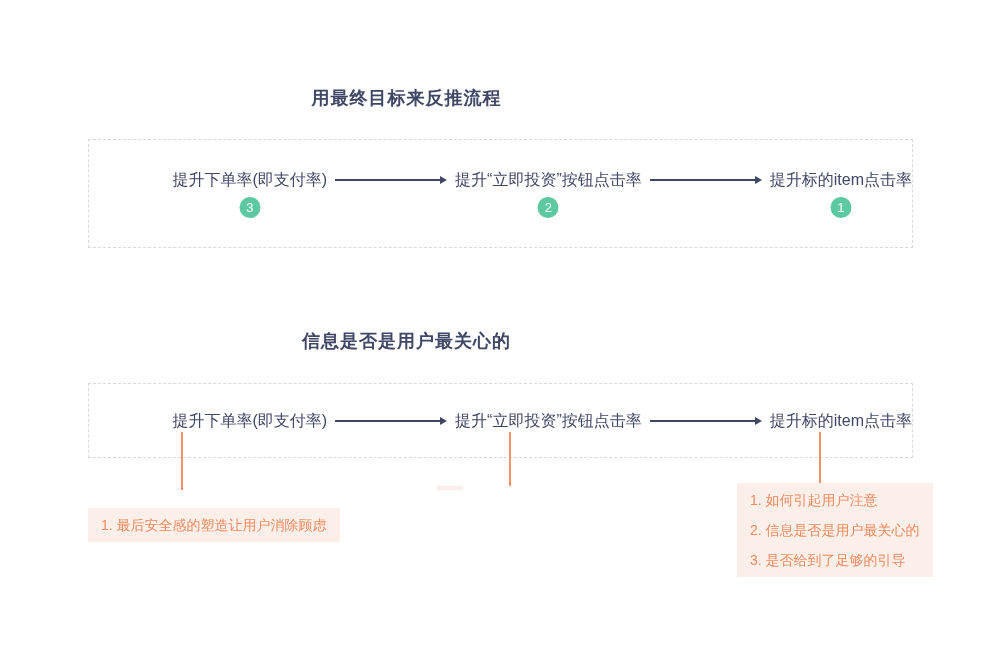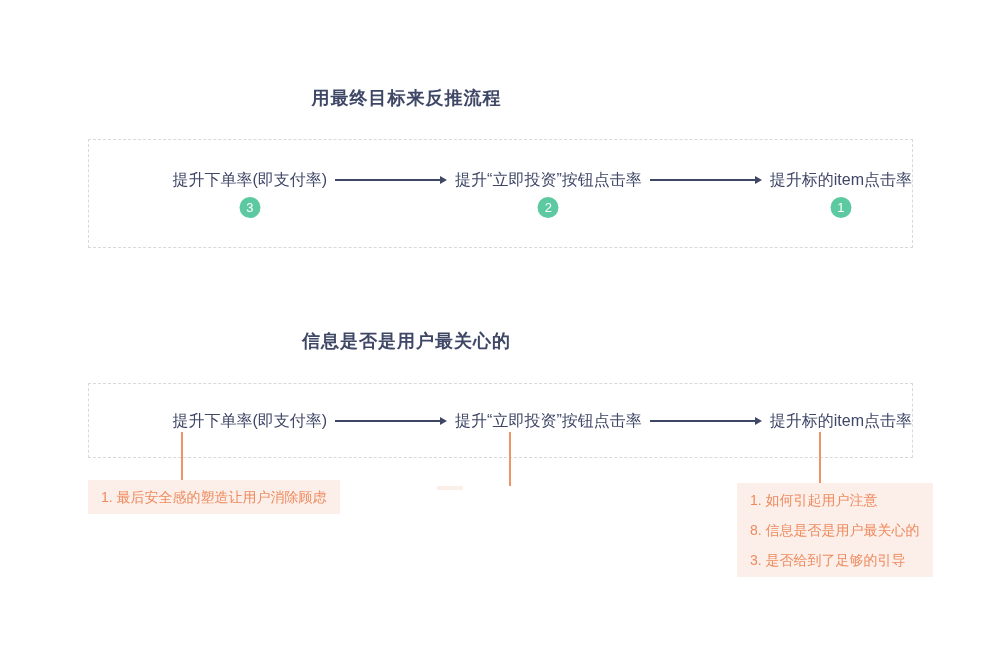--- a/index.html
+++ b/index.html
@@ -57,21 +57,21 @@
   #connector-1 { left: 181px; top: 432px; height: 58px; }
   #connector-2 { left: 509px; top: 432px; height: 54px; }
   #connector-3 { left: 819px; top: 432px; height: 51px; }
 
   .note {
     position: absolute; width: max-content;
     background: #FCEFE9; color: #EE8A5E;
     font-size: 14px; line-height: 30px; padding: 2px 13px;
     white-space: nowrap;
   }
-  #note-1 { left: 88px;  top: 480px; }
+  #note-1 { left: 88px;  top: 508px; }
   #note-2 { left: 437px; top: 486px; }
   #note-3 { left: 737px; top: 483px; }
 </style>
 </head>
 <body>
 
 <div class="canvas">
 
   <div id="title1" class="section-title">用最终目标来反推流程</div>
 
@@ -128,17 +128,17 @@
   <div id="connector-2" class="connector"></div>
   <div id="connector-3" class="connector"></div>
 
   <div id="note-1" class="note">
     <div>1. 最后安全感的塑造让用户消除顾虑</div>
   </div>
   <div id="note-2" class="note">
   </div>
   <div id="note-3" class="note">
     <div>1. 如何引起用户注意</div>
-    <div>8. 信息是否是用户最关心的</div>
+    <div>2. 信息是否是用户最关心的</div>
     <div>3. 是否给到了足够的引导</div>
   </div>
 
 </div>
 
 </body></html>

